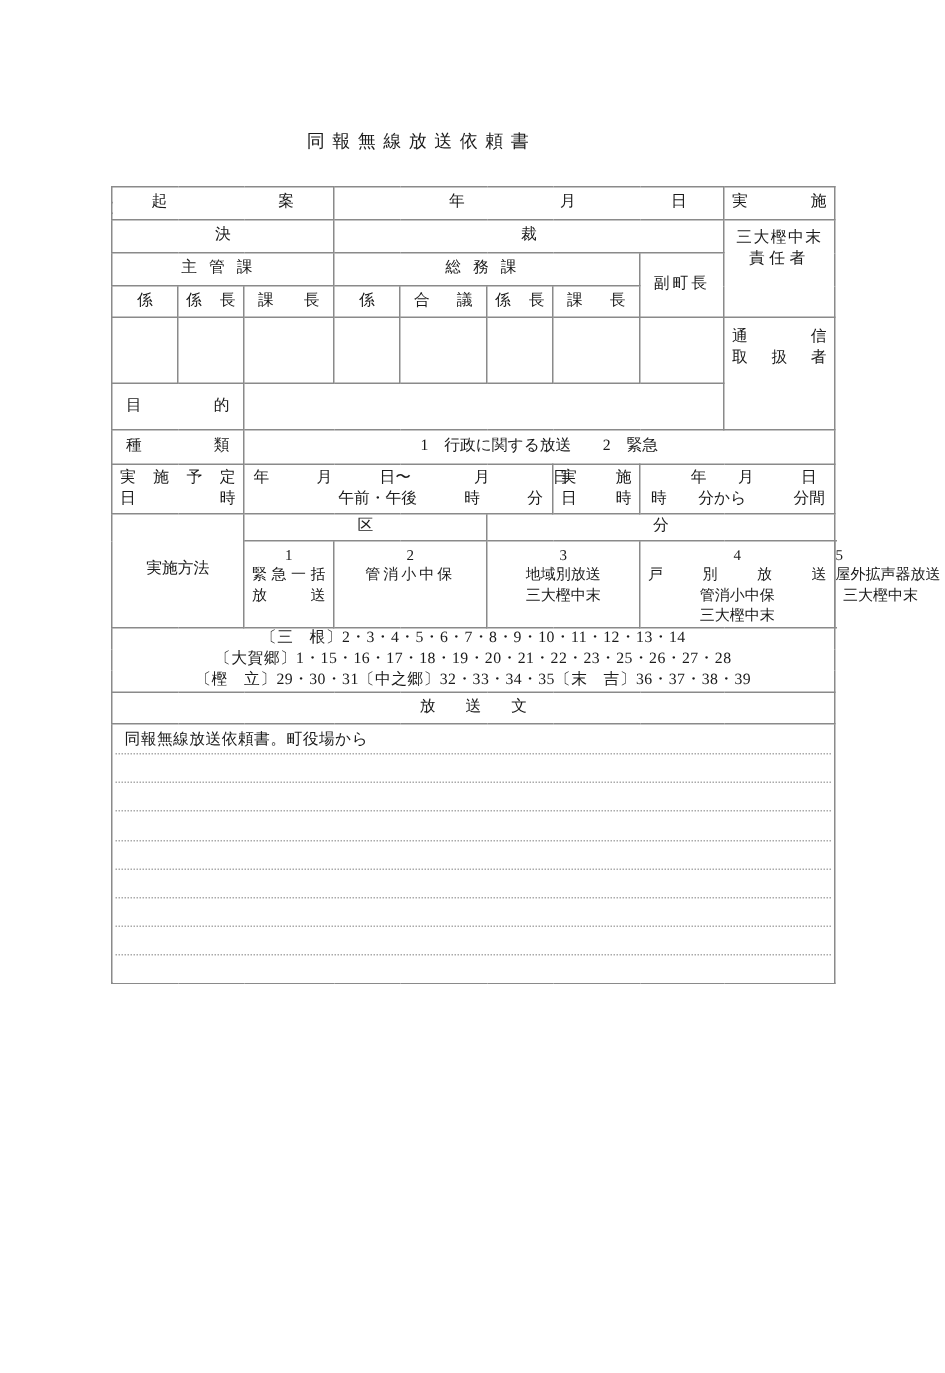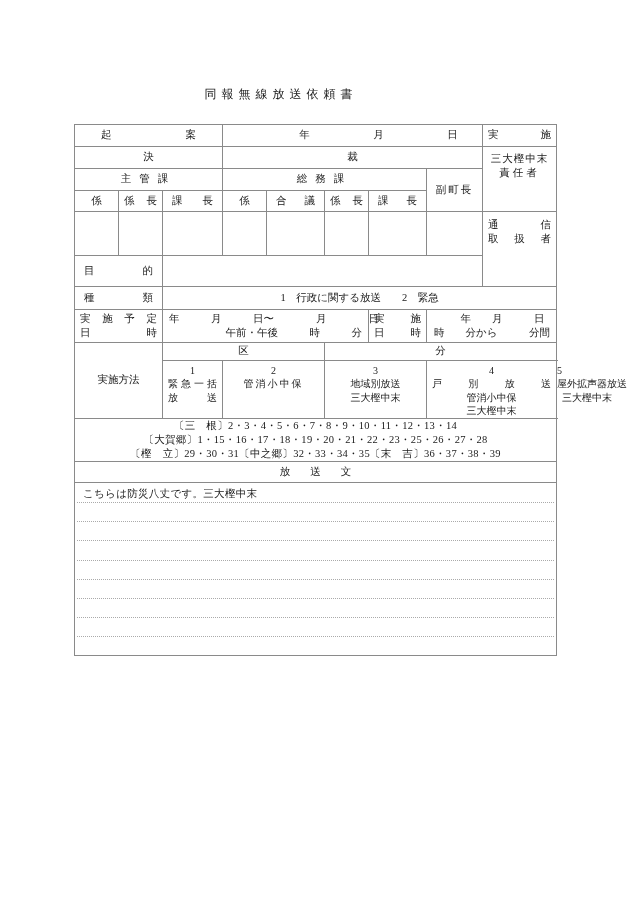--- a/index.html
+++ b/index.html
@@ -378,21 +378,21 @@
 
     <tr>
       <td colspan="9" class="bc-head">
         <div class="ctr ls20" style="text-indent:20px">放送文</div>
       </td>
     </tr>
 
     <tr>
       <td colspan="9" class="bc-area">
         <div class="bc-inner">
-          <div class="bc-line1">こちらは防災八丈です。三大樫中末</div>
+          <div class="bc-line1">同報無線放送依頼書。町役場から</div>
           <div id="rules">
                 <div class="rule" style="top: 19px;"></div>
                 <div class="rule" style="top: 38.2px;"></div>
                 <div class="rule" style="top: 57.4px;"></div>
                 <div class="rule" style="top: 76.6px;"></div>
                 <div class="rule" style="top: 95.8px;"></div>
                 <div class="rule" style="top: 115px;"></div>
                 <div class="rule" style="top: 134.2px;"></div>
                 <div class="rule" style="top: 153.4px;"></div>
               </div>

